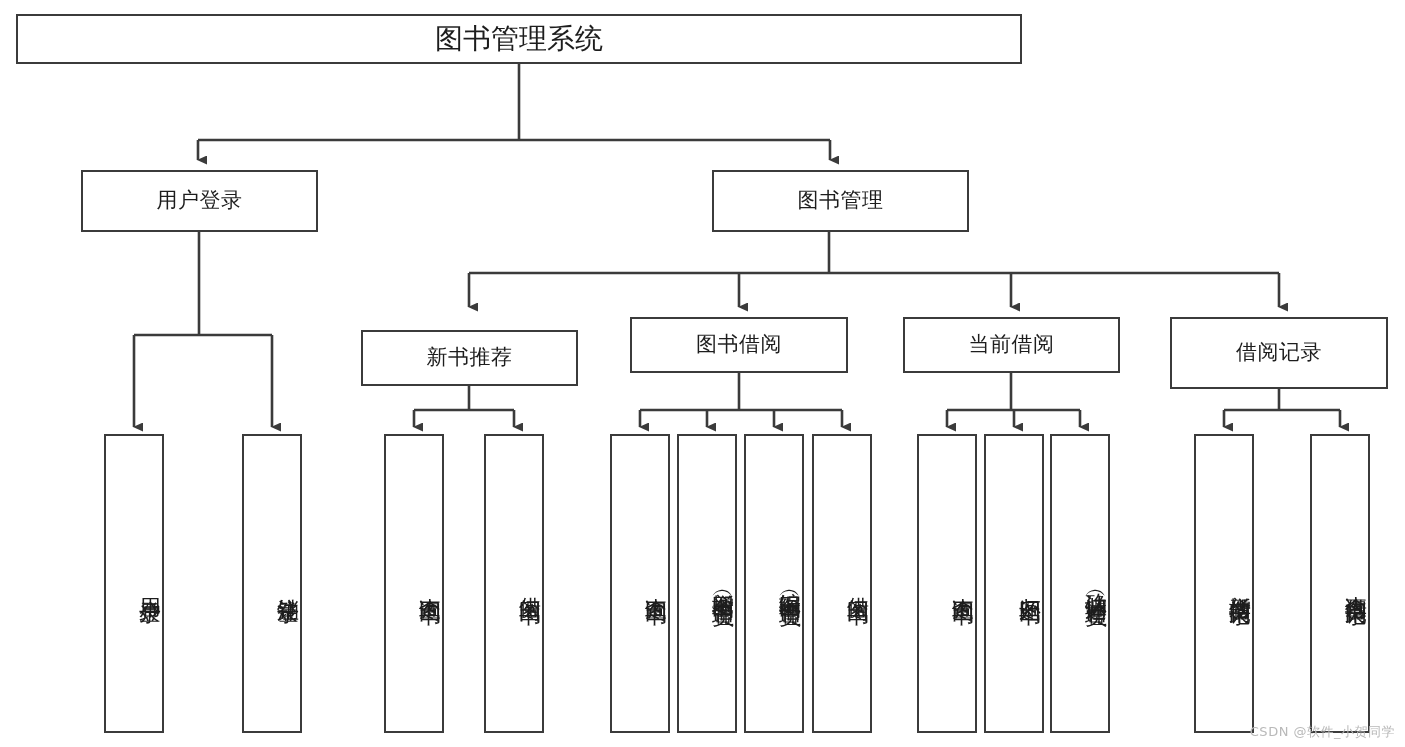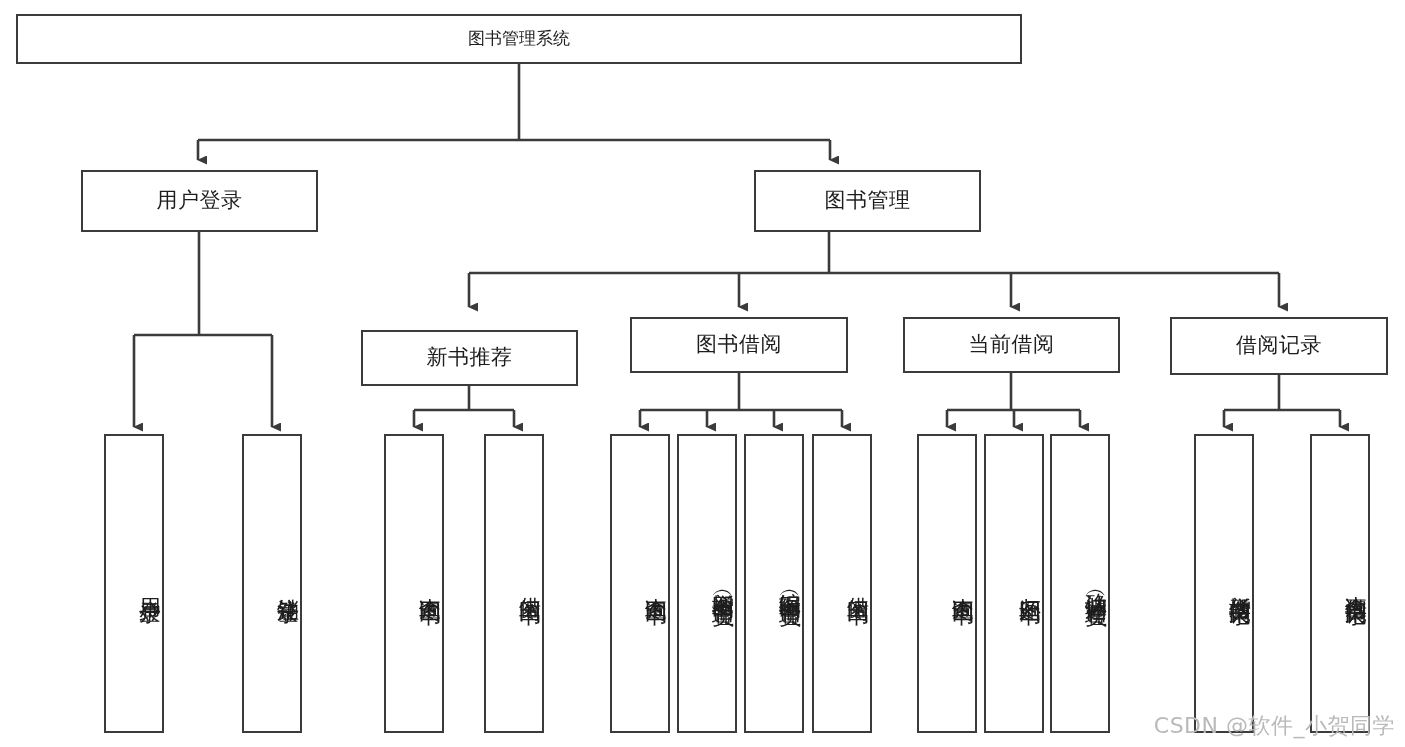--- a/index.html
+++ b/index.html
@@ -27,21 +27,21 @@
     align-items: center;
     justify-content: center;
     color: #1d1d1d;
     line-height: 1.12;
   }
   .node-h {
     font-size: 21px;
     letter-spacing: 0.5px;
   }
   .node-root {
-    font-size: 17px;
+    font-size: 28px;
   }
   .node-v {
     writing-mode: vertical-rl;
     text-orientation: upright;
     font-size: 22px;
     letter-spacing: 2px;
     padding-top: 14px;
     padding-bottom: 14px;
     align-items: flex-start;
     justify-content: center;
@@ -56,21 +56,21 @@
     left: 0;
     top: 0;
     width: 1405px;
     height: 747px;
     pointer-events: none;
   }
   .watermark {
     position: absolute;
     right: 10px;
     bottom: 6px;
-    font-size: 22px;
+    font-size: 13px;
     color: #b9b9b9;
     letter-spacing: 0.5px;
     white-space: nowrap;
   }
 </style>
 </head>
 <body>
 
 <div id="canvas">
 
@@ -124,34 +124,34 @@
     </g>
   </svg>
 
   <div class="node node-root" style="left:16px; top:14px; width:1006px; height:50px;">
     <span>图书管理系统</span>
   </div>
 
   <div class="node node-h" style="left:81px; top:170px; width:237px; height:62px;">
     <span>用户登录</span>
   </div>
-  <div class="node node-h" style="left:712px; top:170px; width:227px; height:62px;margin-left:42px;">
+  <div class="node node-h" style="left:712px; top:170px; width:257px; height:62px;">
     <span>图书管理</span>
   </div>
 
   <div class="node node-h" style="left:361px; top:330px; width:217px; height:56px;">
     <span>新书推荐</span>
   </div>
   <div class="node node-h" style="left:903px; top:317px; width:217px; height:56px;">
     <span>当前借阅</span>
   </div>
   <div class="node node-h" style="left:630px; top:317px; width:218px; height:56px;">
     <span>图书借阅</span>
   </div>
-  <div class="node node-h" style="left:1170px; top:317px; width:218px; height:58px;text-align:right;">
+  <div class="node node-h" style="left:1170px; top:317px; width:218px; height:72px;text-align:right;">
     <span>借阅记录</span>
   </div>
 
   <div class="node node-v" style="left:104px; top:434px; width:60px; height:299px;">
     <span>用户登录</span>
   </div>
   <div class="node node-v" style="left:242px; top:434px; width:60px; height:299px;">
     <span>注销登录</span>
   </div>
 

